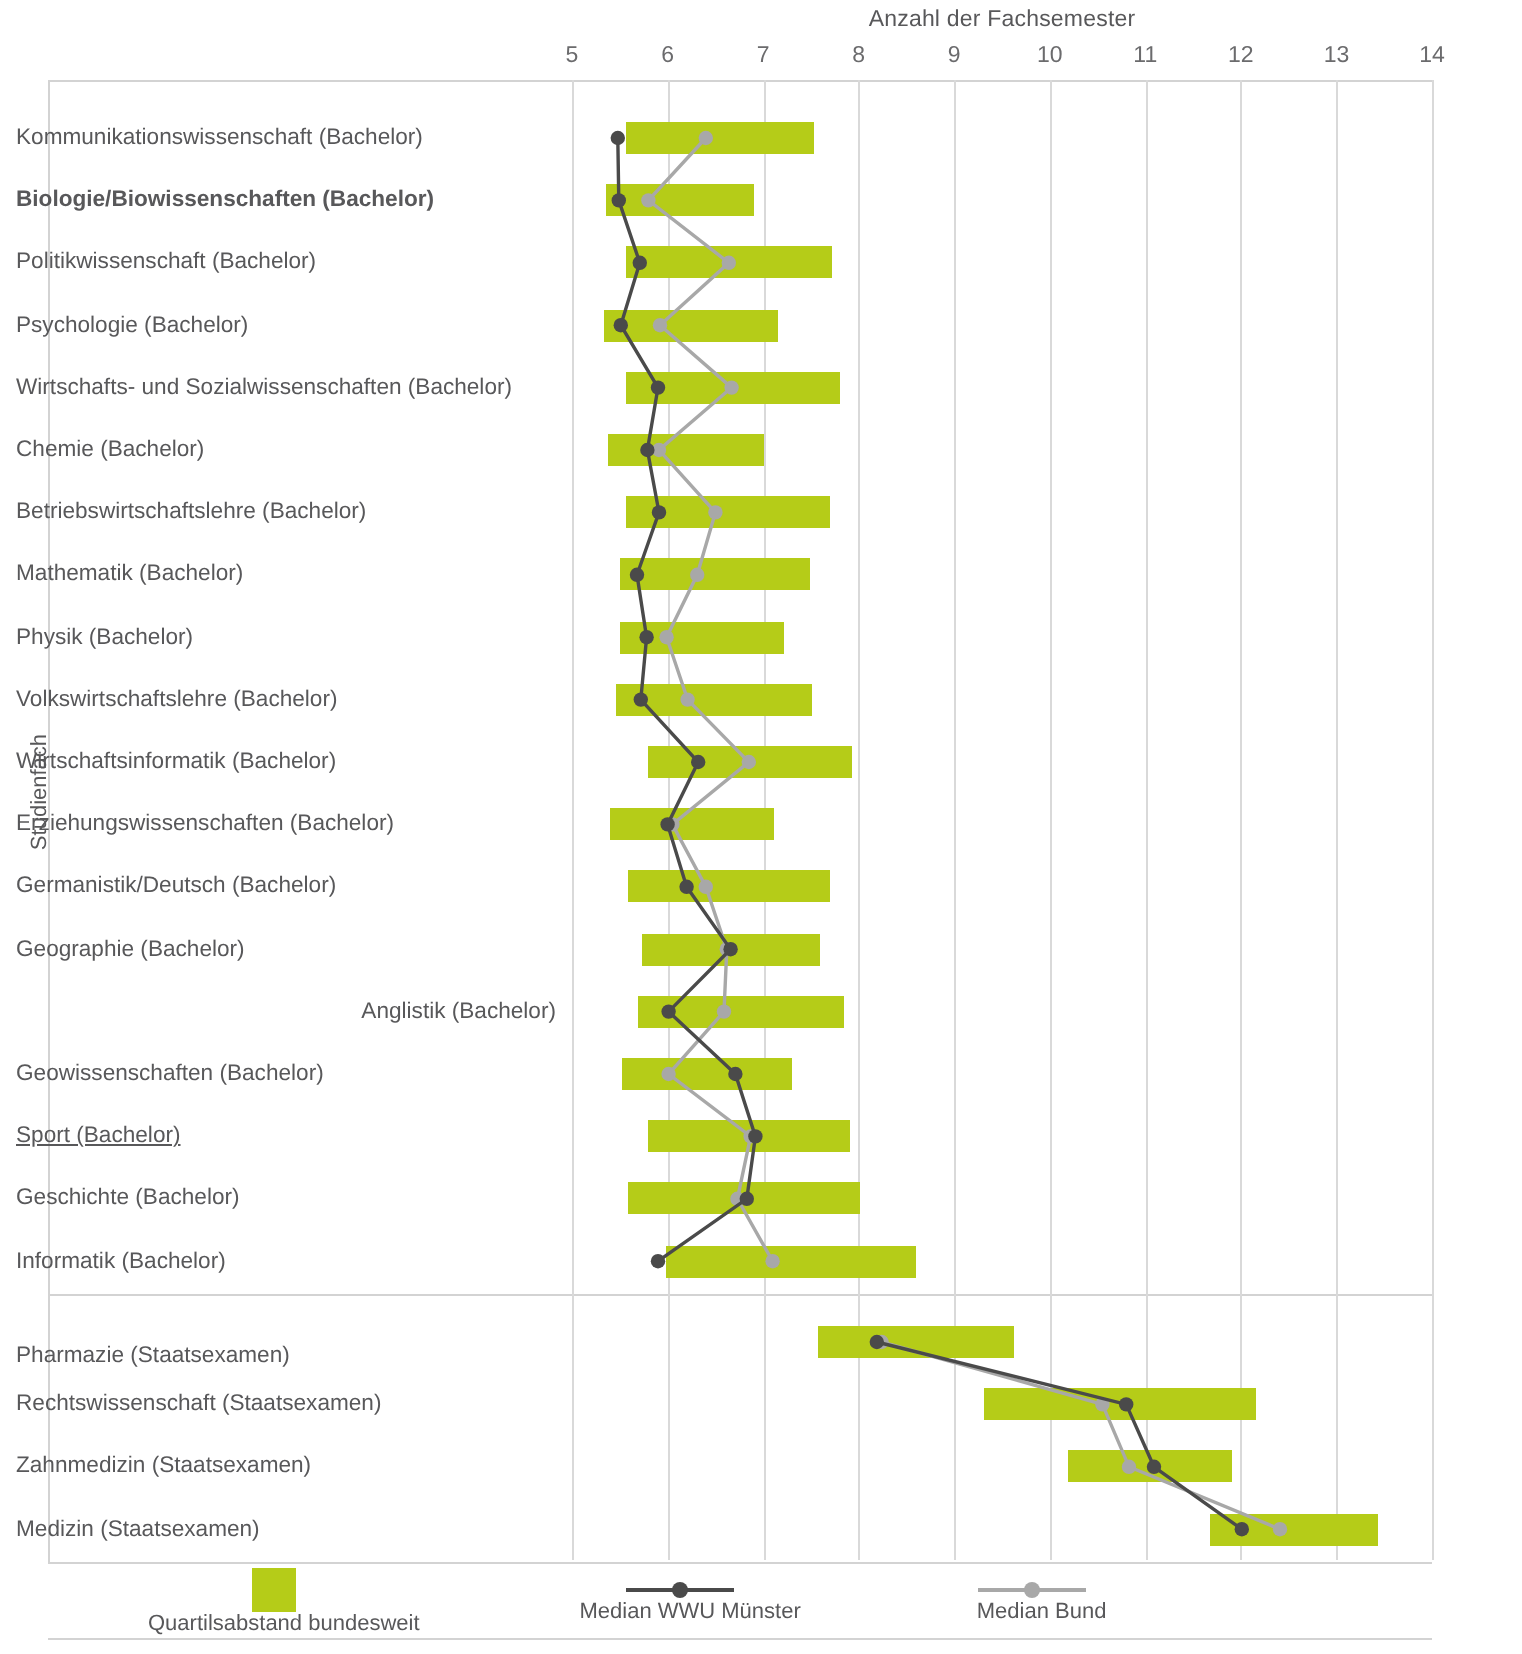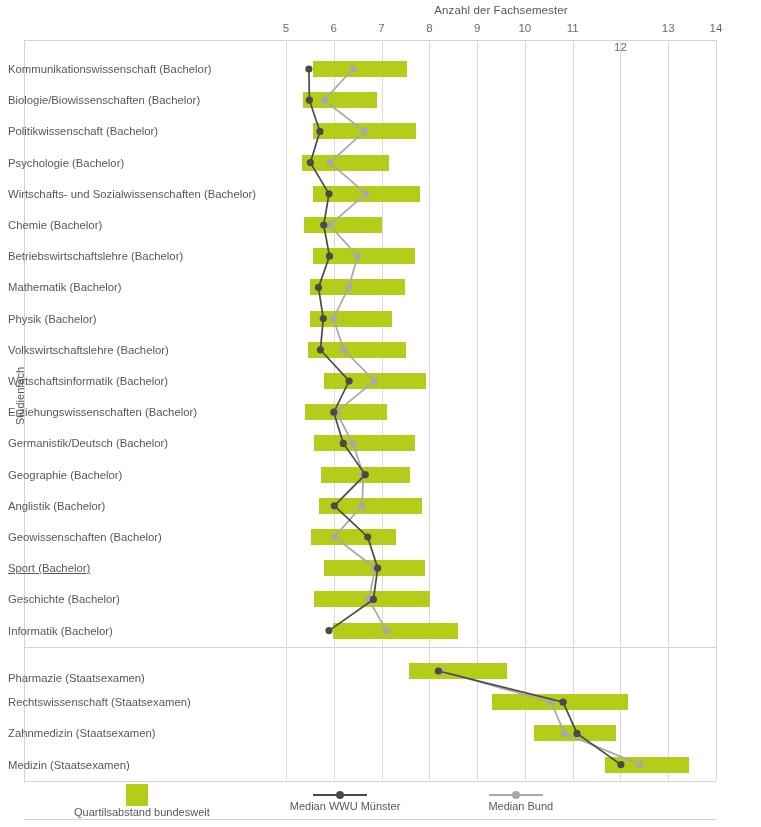--- a/index.html
+++ b/index.html
@@ -77,47 +77,47 @@
   <div class="axis-title-top">Anzahl der Fachsemester</div>
 
   <div class="xticks">
       <div class="xtick" style="left: 286px;">5</div>
       <div class="xtick" style="left: 333.778px;">6</div>
       <div class="xtick" style="left: 381.556px;">7</div>
       <div class="xtick" style="left: 429.333px;">8</div>
       <div class="xtick" style="left: 477.111px;">9</div>
       <div class="xtick" style="left: 524.889px;">10</div>
       <div class="xtick" style="left: 572.667px;">11</div>
-      <div class="xtick" style="left: 620.444px; margin-top: 19px;">12</div>
+      <div class="xtick" style="left: 620.444px;">12</div>
       <div class="xtick" style="left: 668.222px;">13</div>
       <div class="xtick" style="left: 716px;">14</div>
     </div>
 
   <div class="axis-left-line"></div>
   <div class="sep-top"></div>
   <div class="sep-mid"></div>
   <div class="sep-bottom"></div>
   <div class="sep-legend"></div>
 
   <div class="labels-col">
       <div class="rowlabel" style="top: 29px;">Kommunikationswissenschaft (Bachelor)</div>
-      <div class="rowlabel" style="top: 60.2px;">Biologie/Biowissenschaften (Bachelor)</div>
+      <div class="rowlabel" style="top: 60.2px; font-weight: bold;">Biologie/Biowissenschaften (Bachelor)</div>
       <div class="rowlabel" style="top: 91.4px;">Politikwissenschaft (Bachelor)</div>
       <div class="rowlabel" style="top: 122.6px; padding-left: 46px;">Psychologie (Bachelor)</div>
       <div class="rowlabel" style="top: 153.8px;">Wirtschafts- und Sozialwissenschaften (Bachelor)</div>
       <div class="rowlabel" style="top: 185px; margin-left: 31px;">Chemie (Bachelor)</div>
       <div class="rowlabel" style="top: 216.2px;">Betriebswirtschaftslehre (Bachelor)</div>
       <div class="rowlabel" style="top: 247.4px;">Mathematik (Bachelor)</div>
       <div class="rowlabel" style="top: 278.6px;">Physik (Bachelor)</div>
       <div class="rowlabel" style="top: 309.8px;">Volkswirtschaftslehre (Bachelor)</div>
       <div class="rowlabel" style="top: 341px;">Wirtschaftsinformatik (Bachelor)</div>
       <div class="rowlabel" style="top: 372.2px;">Erziehungswissenschaften (Bachelor)</div>
       <div class="rowlabel" style="top: 403.4px;">Germanistik/Deutsch (Bachelor)</div>
       <div class="rowlabel" style="top: 434.6px;">Geographie (Bachelor)</div>
-      <div class="rowlabel" style="top: 465.8px;">Anglistik (Bachelor)</div>
+      <div class="rowlabel" style="top: 465.8px; text-align: right;">Anglistik (Bachelor)</div>
       <div class="rowlabel" style="top: 497px;">Geowissenschaften (Bachelor)</div>
       <div class="rowlabel" style="top: 528.2px; text-decoration: underline;">Sport (Bachelor)</div>
       <div class="rowlabel" style="top: 559.4px;">Geschichte (Bachelor)</div>
       <div class="rowlabel" style="top: 590.6px;">Informatik (Bachelor)</div>
       <div class="rowlabel" style="top: 638px; padding-left: 40px;">Pharmazie (Staatsexamen)</div>
       <div class="rowlabel" style="top: 662.2px;">Rechtswissenschaft (Staatsexamen)</div>
       <div class="rowlabel" style="top: 693.4px;">Zahnmedizin (Staatsexamen)</div>
       <div class="rowlabel" style="top: 724.6px; margin-left: 24px;">Medizin (Staatsexamen)</div>
     </div>
 

